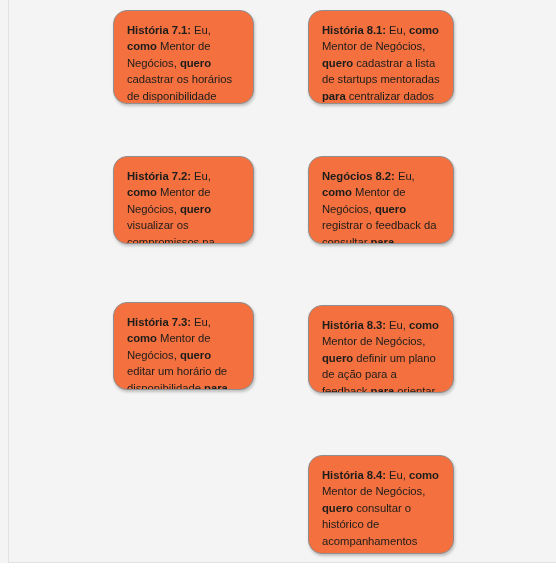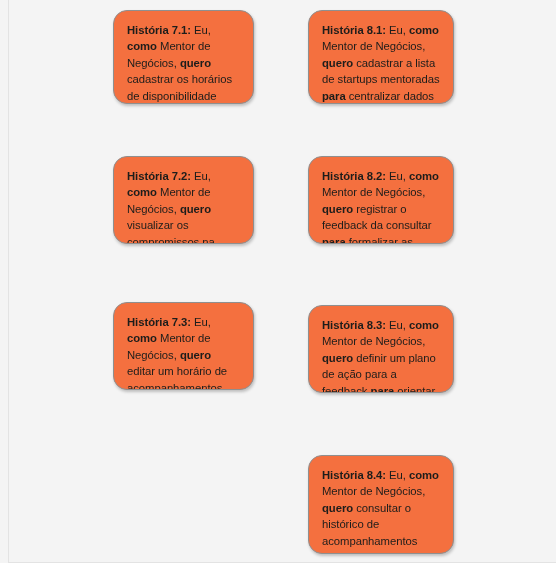--- a/index.html
+++ b/index.html
@@ -77,27 +77,27 @@
   <div id="board-edge-left"></div>
   <div id="board-edge-bottom"></div>
   <div id="cards-layer">
       <div class="card" style="left: 113px; top: 10px; width: 141px; height: 94px; background: rgb(244, 112, 63); border-color: rgb(143, 143, 143); color: rgb(29, 29, 27);">
         <span class="story-text"><b>História 7.1:</b> <span>Eu,</span> <b>como</b> <span>Mentor de Negócios,</span> <b>quero</b> <span>cadastrar os horários de disponibilidade</span>  </span>
       </div>
       <div class="card" style="left: 113px; top: 156px; width: 141px; height: 88px; background: rgb(244, 112, 63); border-color: rgb(143, 143, 143); color: rgb(29, 29, 27);">
         <span class="story-text"><b>História 7.2:</b> <span>Eu,</span> <b>como</b> <span>Mentor de Negócios,</span> <b>quero</b> <span>visualizar os compromissos na agenda</span>  </span>
       </div>
       <div class="card" style="left: 113px; top: 302px; width: 141px; height: 88px; background: rgb(244, 112, 63); border-color: rgb(143, 143, 143); color: rgb(29, 29, 27);">
-        <span class="story-text"><b>História 7.3:</b> <span>Eu,</span> <b>como</b> <span>Mentor de Negócios,</span> <b>quero</b> <span>editar um horário de acompanhamentos</span> <b>para</b> </span>
+        <span class="story-text"><b>História 7.3:</b> <span>Eu,</span> <b>como</b> <span>Mentor de Negócios,</span> <b>quero</b> <span>editar um horário de disponibilidade</span> <b>para</b> </span>
       </div>
       <div class="card" style="left: 308px; top: 10px; width: 146px; height: 94px; background: rgb(244, 112, 63); border-color: rgb(143, 143, 143); color: rgb(29, 29, 27);">
         <span class="story-text"><b>História 8.1:</b> <span>Eu,</span> <b>como</b> <span>Mentor de Negócios,</span> <b>quero</b> <span>cadastrar a lista de startups mentoradas</span> <b>para</b> <span>centralizar dados de informações</span></span>
       </div>
       <div class="card" style="left: 308px; top: 156px; width: 146px; height: 88px; background: rgb(244, 112, 63); border-color: rgb(143, 143, 143); color: rgb(29, 29, 27);">
-        <span class="story-text"><b>História 8.2:</b> <span>Eu,</span> <b>como</b> <span>Mentor de Negócios,</span> <b>quero</b> <span>registrar o feedback da consultar</span> <b>para</b> <span>formalizar as orientações.</span></span>
+        <span class="story-text"><b>Negócios 8.2:</b> <span>Eu,</span> <b>como</b> <span>Mentor de Negócios,</span> <b>quero</b> <span>registrar o feedback da consultar</span> <b>para</b> <span>formalizar as orientações.</span></span>
       </div>
       <div class="card" style="left: 308px; top: 305px; width: 146px; height: 88px; background: rgb(244, 112, 63); border-color: rgb(143, 143, 143); color: rgb(29, 29, 27);">
         <span class="story-text"><b>História 8.3:</b> <span>Eu,</span> <b>como</b> <span>Mentor de Negócios,</span> <b>quero</b> <span>definir um plano de ação para a feedback</span> <b>para</b> <span>orientar os próximos passos.</span></span>
       </div>
       <div class="card" style="left: 308px; top: 455px; width: 146px; height: 99px; background: rgb(244, 112, 63); border-color: rgb(143, 143, 143); color: rgb(29, 29, 27);">
         <span class="story-text"><b>História 8.4:</b> <span>Eu,</span> <b>como</b> <span>Mentor de Negócios,</span> <b>quero</b> <span>consultar o histórico de acompanhamentos</span> <b>para</b> <span>manter um processo estruturado.</span></span>
       </div>
     </div>
   <div id="board-bottom-strip"></div>
 </div>

